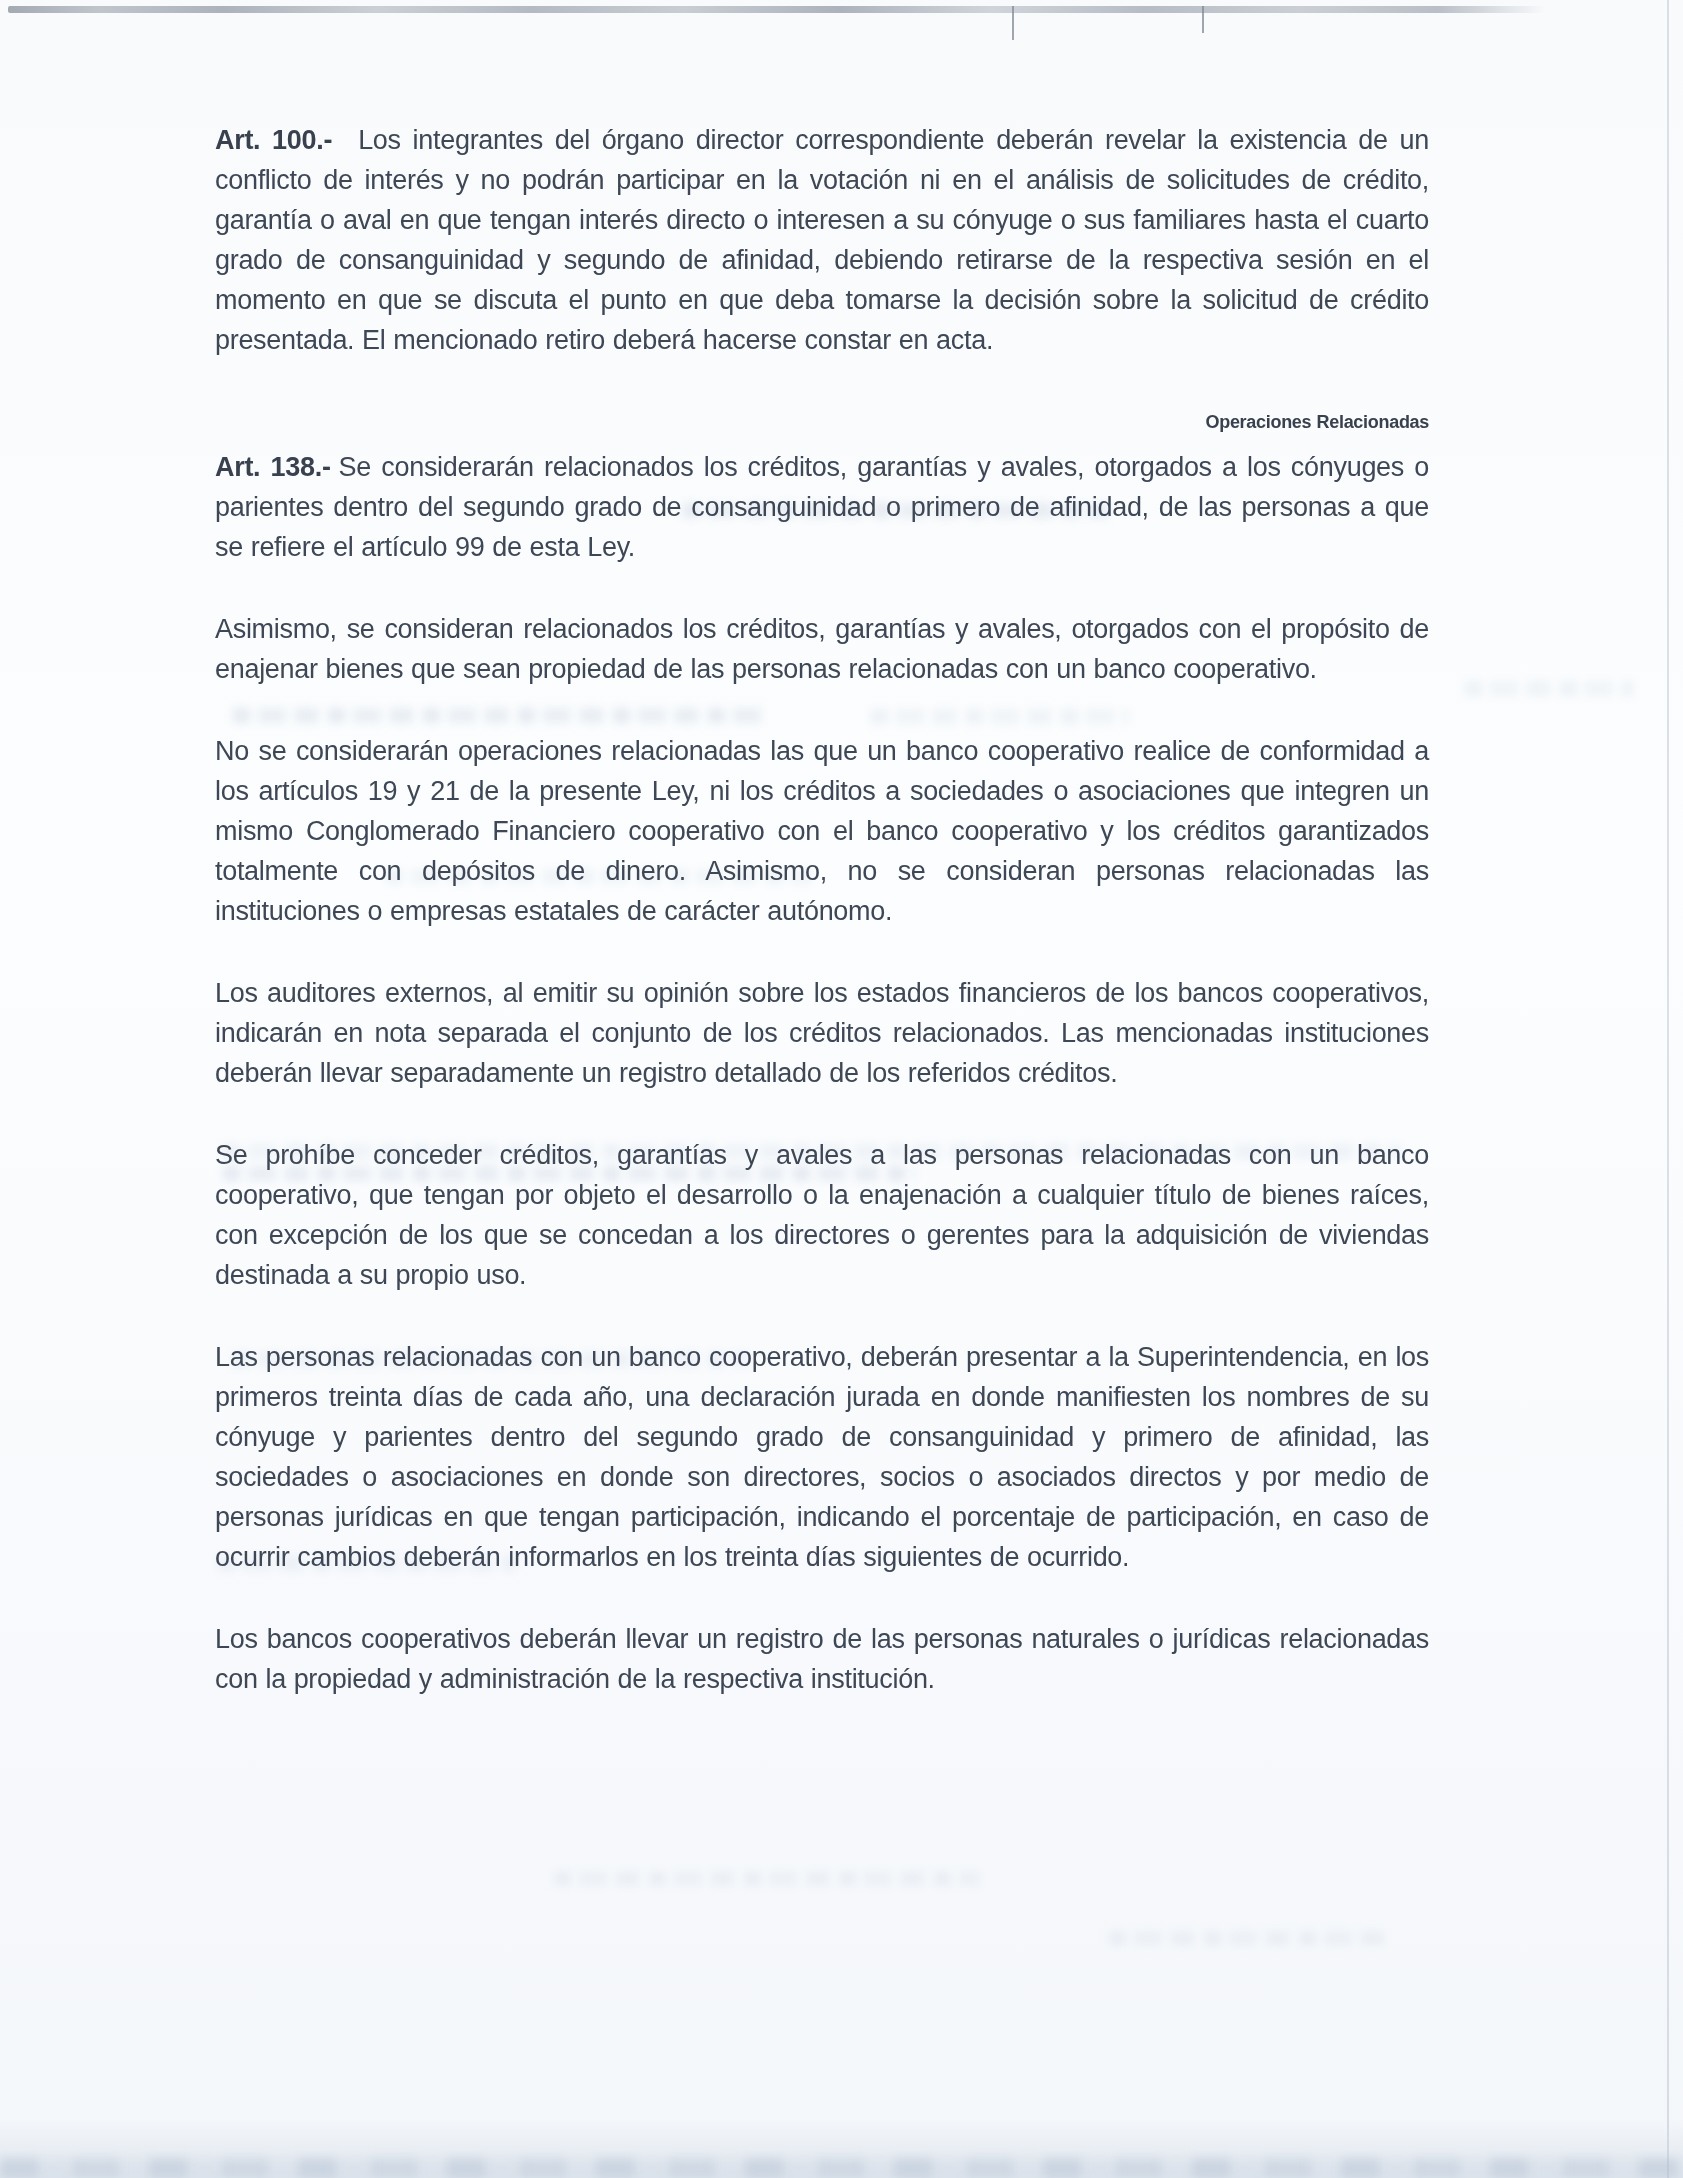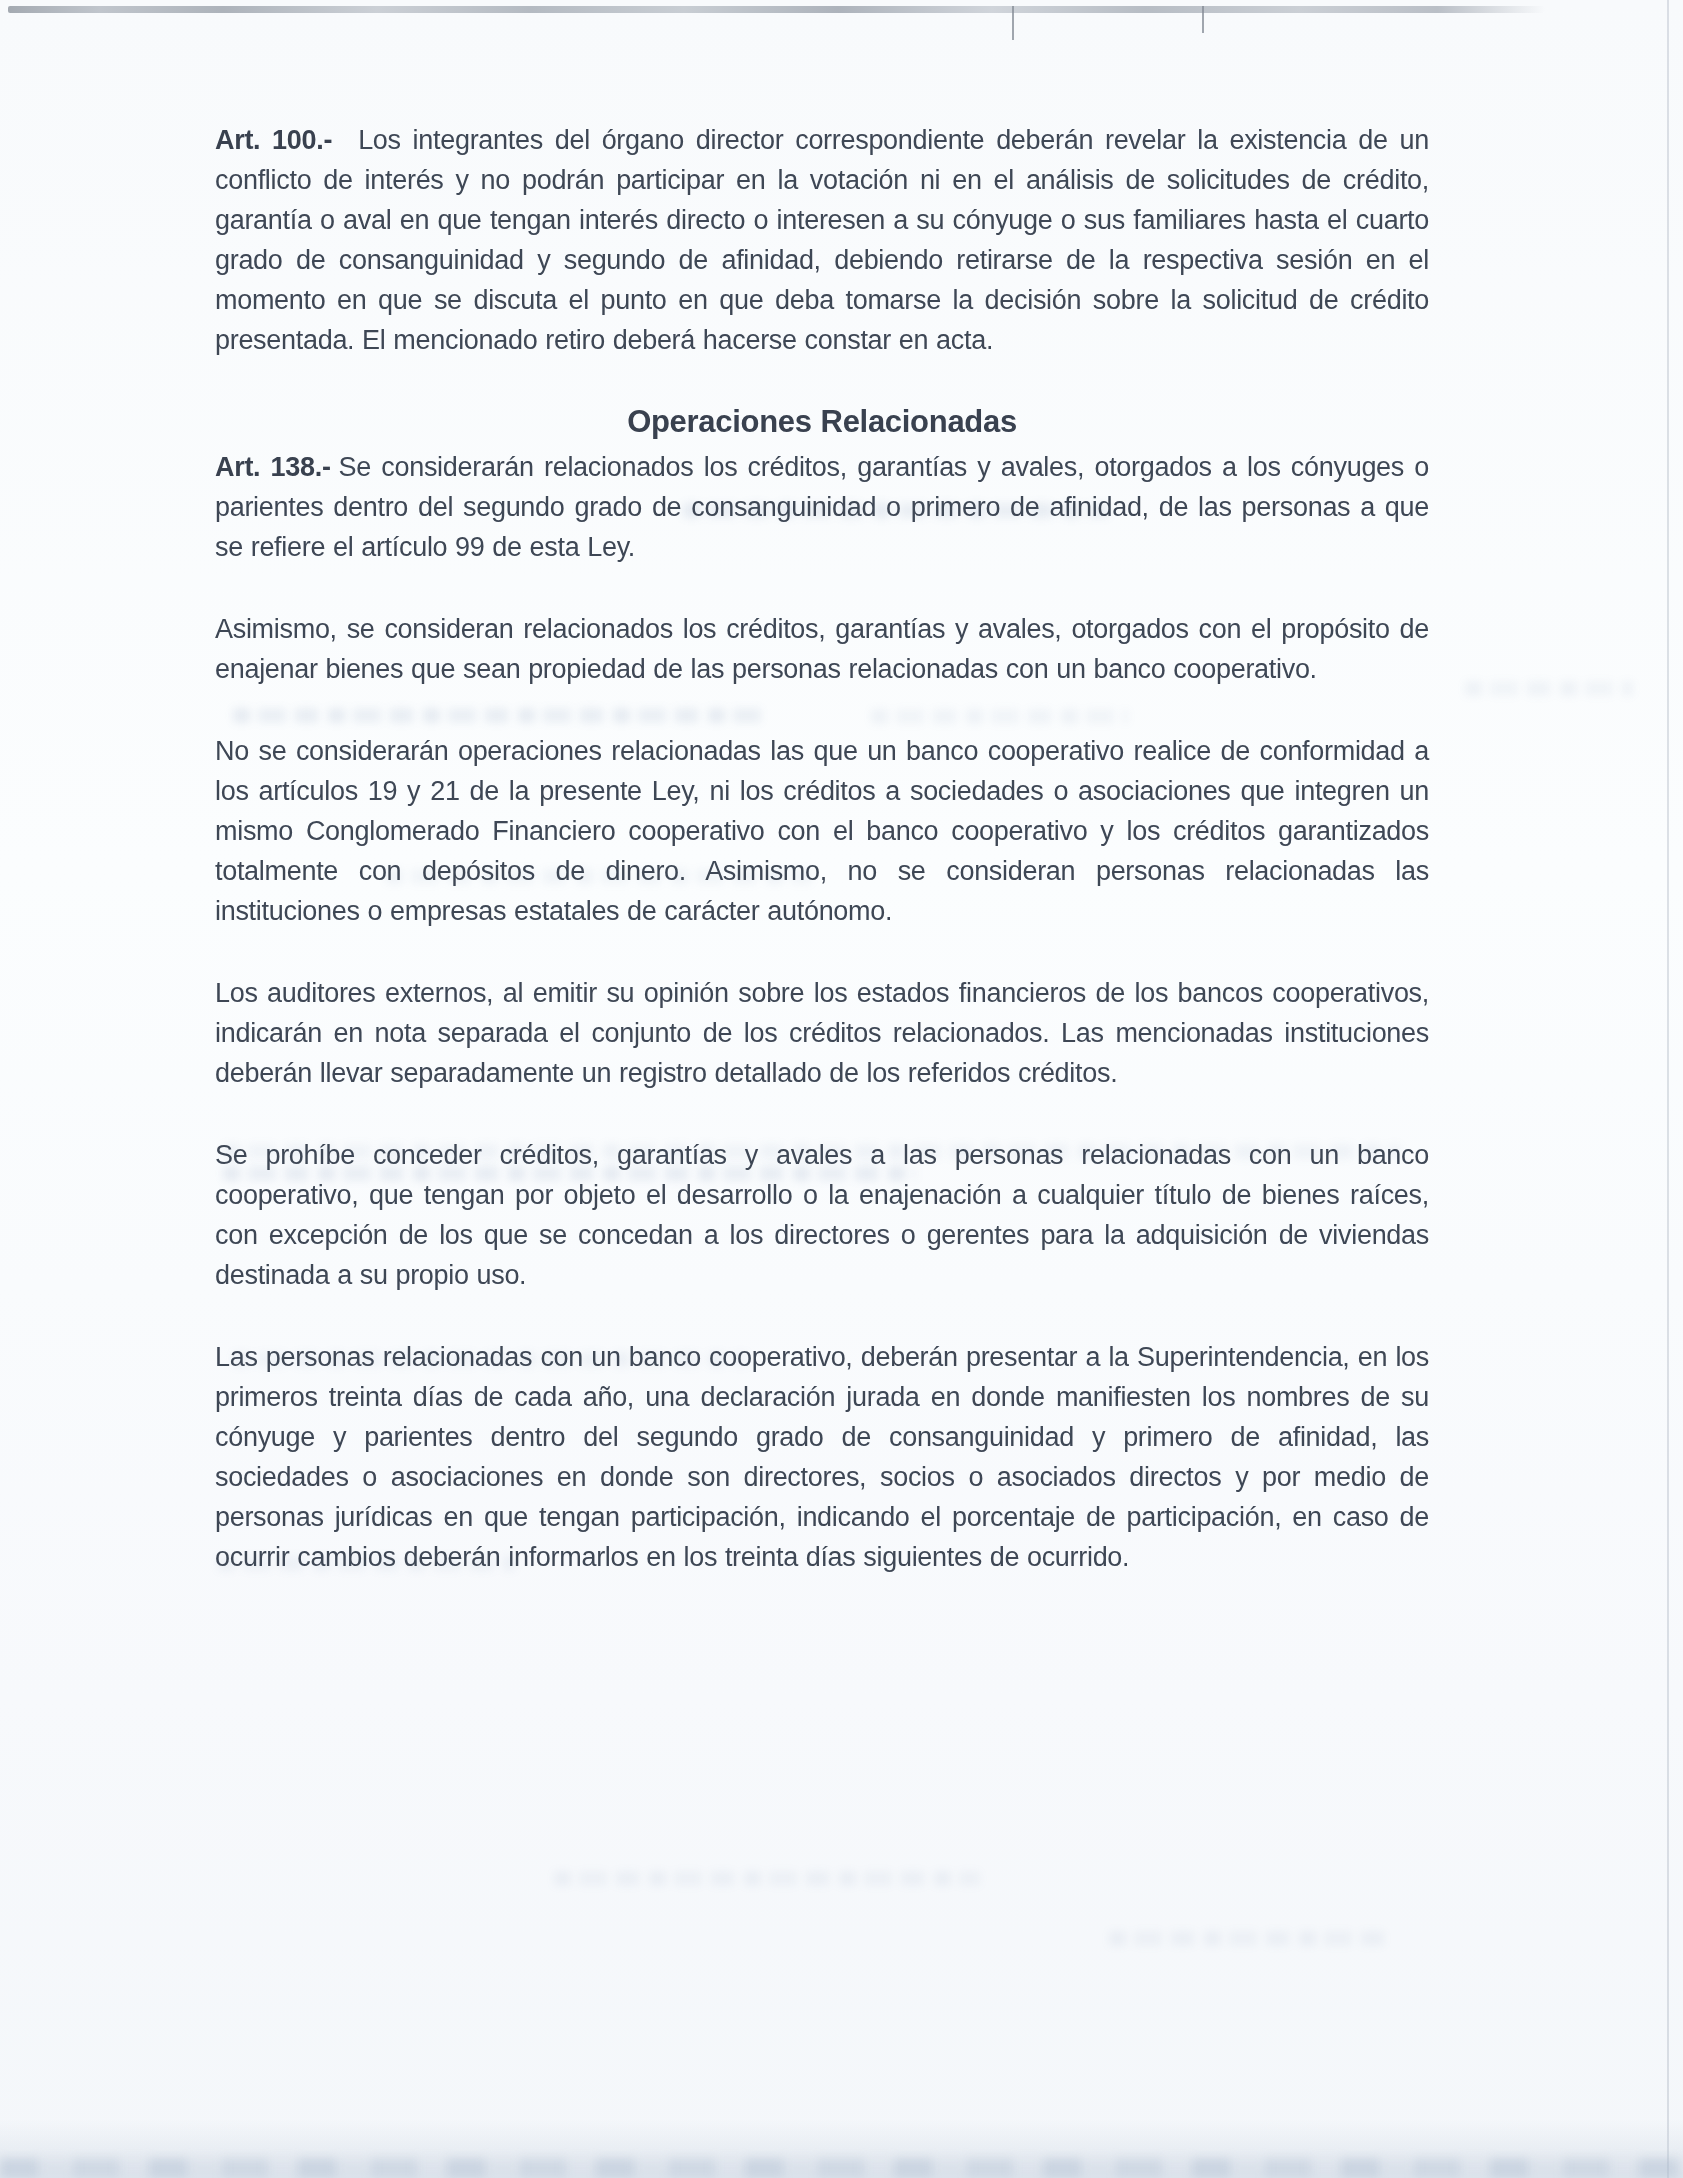--- a/index.html
+++ b/index.html
@@ -57,23 +57,23 @@
     position: absolute; left: 215px; top: 0; width: 1214px;
     padding-top: 120px;
     color: #3e4755;
     font-size: 27px; line-height: 40px;
     letter-spacing: -0.3px; word-spacing: 0.6px;
     text-align: justify;
   }
   .para { margin: 0 0 42px 0; }
   .heading {
     margin: 0 0 5px 0;
-    font-size: 31px; line-height: 40px;
+    font-size: 18px; line-height: 40px;
     font-weight: bold; color: #39414f;
-    text-align: center;
+    text-align: right;
   }
   .lbl { font-weight: bold; color: #39414f; }
   .lbl.wide { margin-right: 26px; }
   .lbl.narrow { margin-right: 8px; }
 </style>
 </head>
 <body>
 
 <div class="page">
 
@@ -105,20 +105,21 @@
     <p class="para">Asimismo, se consideran relacionados los créditos, garantías y avales, otorgados con el propósito de enajenar bienes que sean propiedad de las personas relacionadas con un banco cooperativo.</p>
 
     <p class="para">No se considerarán operaciones relacionadas las que un banco cooperativo realice de conformidad a los artículos 19 y 21 de la presente Ley, ni los créditos a sociedades o asociaciones que integren un mismo Conglomerado Financiero cooperativo con el banco cooperativo y los créditos garantizados totalmente con depósitos de dinero. Asimismo, no se consideran personas relacionadas las instituciones o empresas estatales de carácter autónomo.</p>
 
     <p class="para">Los auditores externos, al emitir su opinión sobre los estados financieros de los bancos cooperativos, indicarán en nota separada el conjunto de los créditos relacionados. Las mencionadas instituciones deberán llevar separadamente un registro detallado de los referidos créditos.</p>
 
     <p class="para">Se prohíbe conceder créditos, garantías y avales a las personas relacionadas con un banco cooperativo, que tengan por objeto el desarrollo o la enajenación a cualquier título de bienes raíces, con excepción de los que se concedan a los directores o gerentes para la adquisición de viviendas destinada a su propio uso.</p>
 
     <p class="para">Las personas relacionadas con un banco cooperativo, deberán presentar a la Superintendencia, en los primeros treinta días de cada año, una declaración jurada en donde manifiesten los nombres de su cónyuge y parientes dentro del segundo grado de consanguinidad y primero de afinidad, las sociedades o asociaciones en donde son directores, socios o asociados directos y por medio de personas jurídicas en que tengan participación, indicando el porcentaje de participación,  en caso de ocurrir cambios deberán informarlos en los treinta días siguientes de ocurrido.</p>
 
+    <p class="para">Los bancos cooperativos deberán llevar un registro de las personas naturales o jurídicas relacionadas con la propiedad y administración de la respectiva institución.</p>
 
   </div>
 
   <div class="bottom-band"></div>
   <div class="bottom-mottle"></div>
 
 </div>
 
 
 </body></html>

